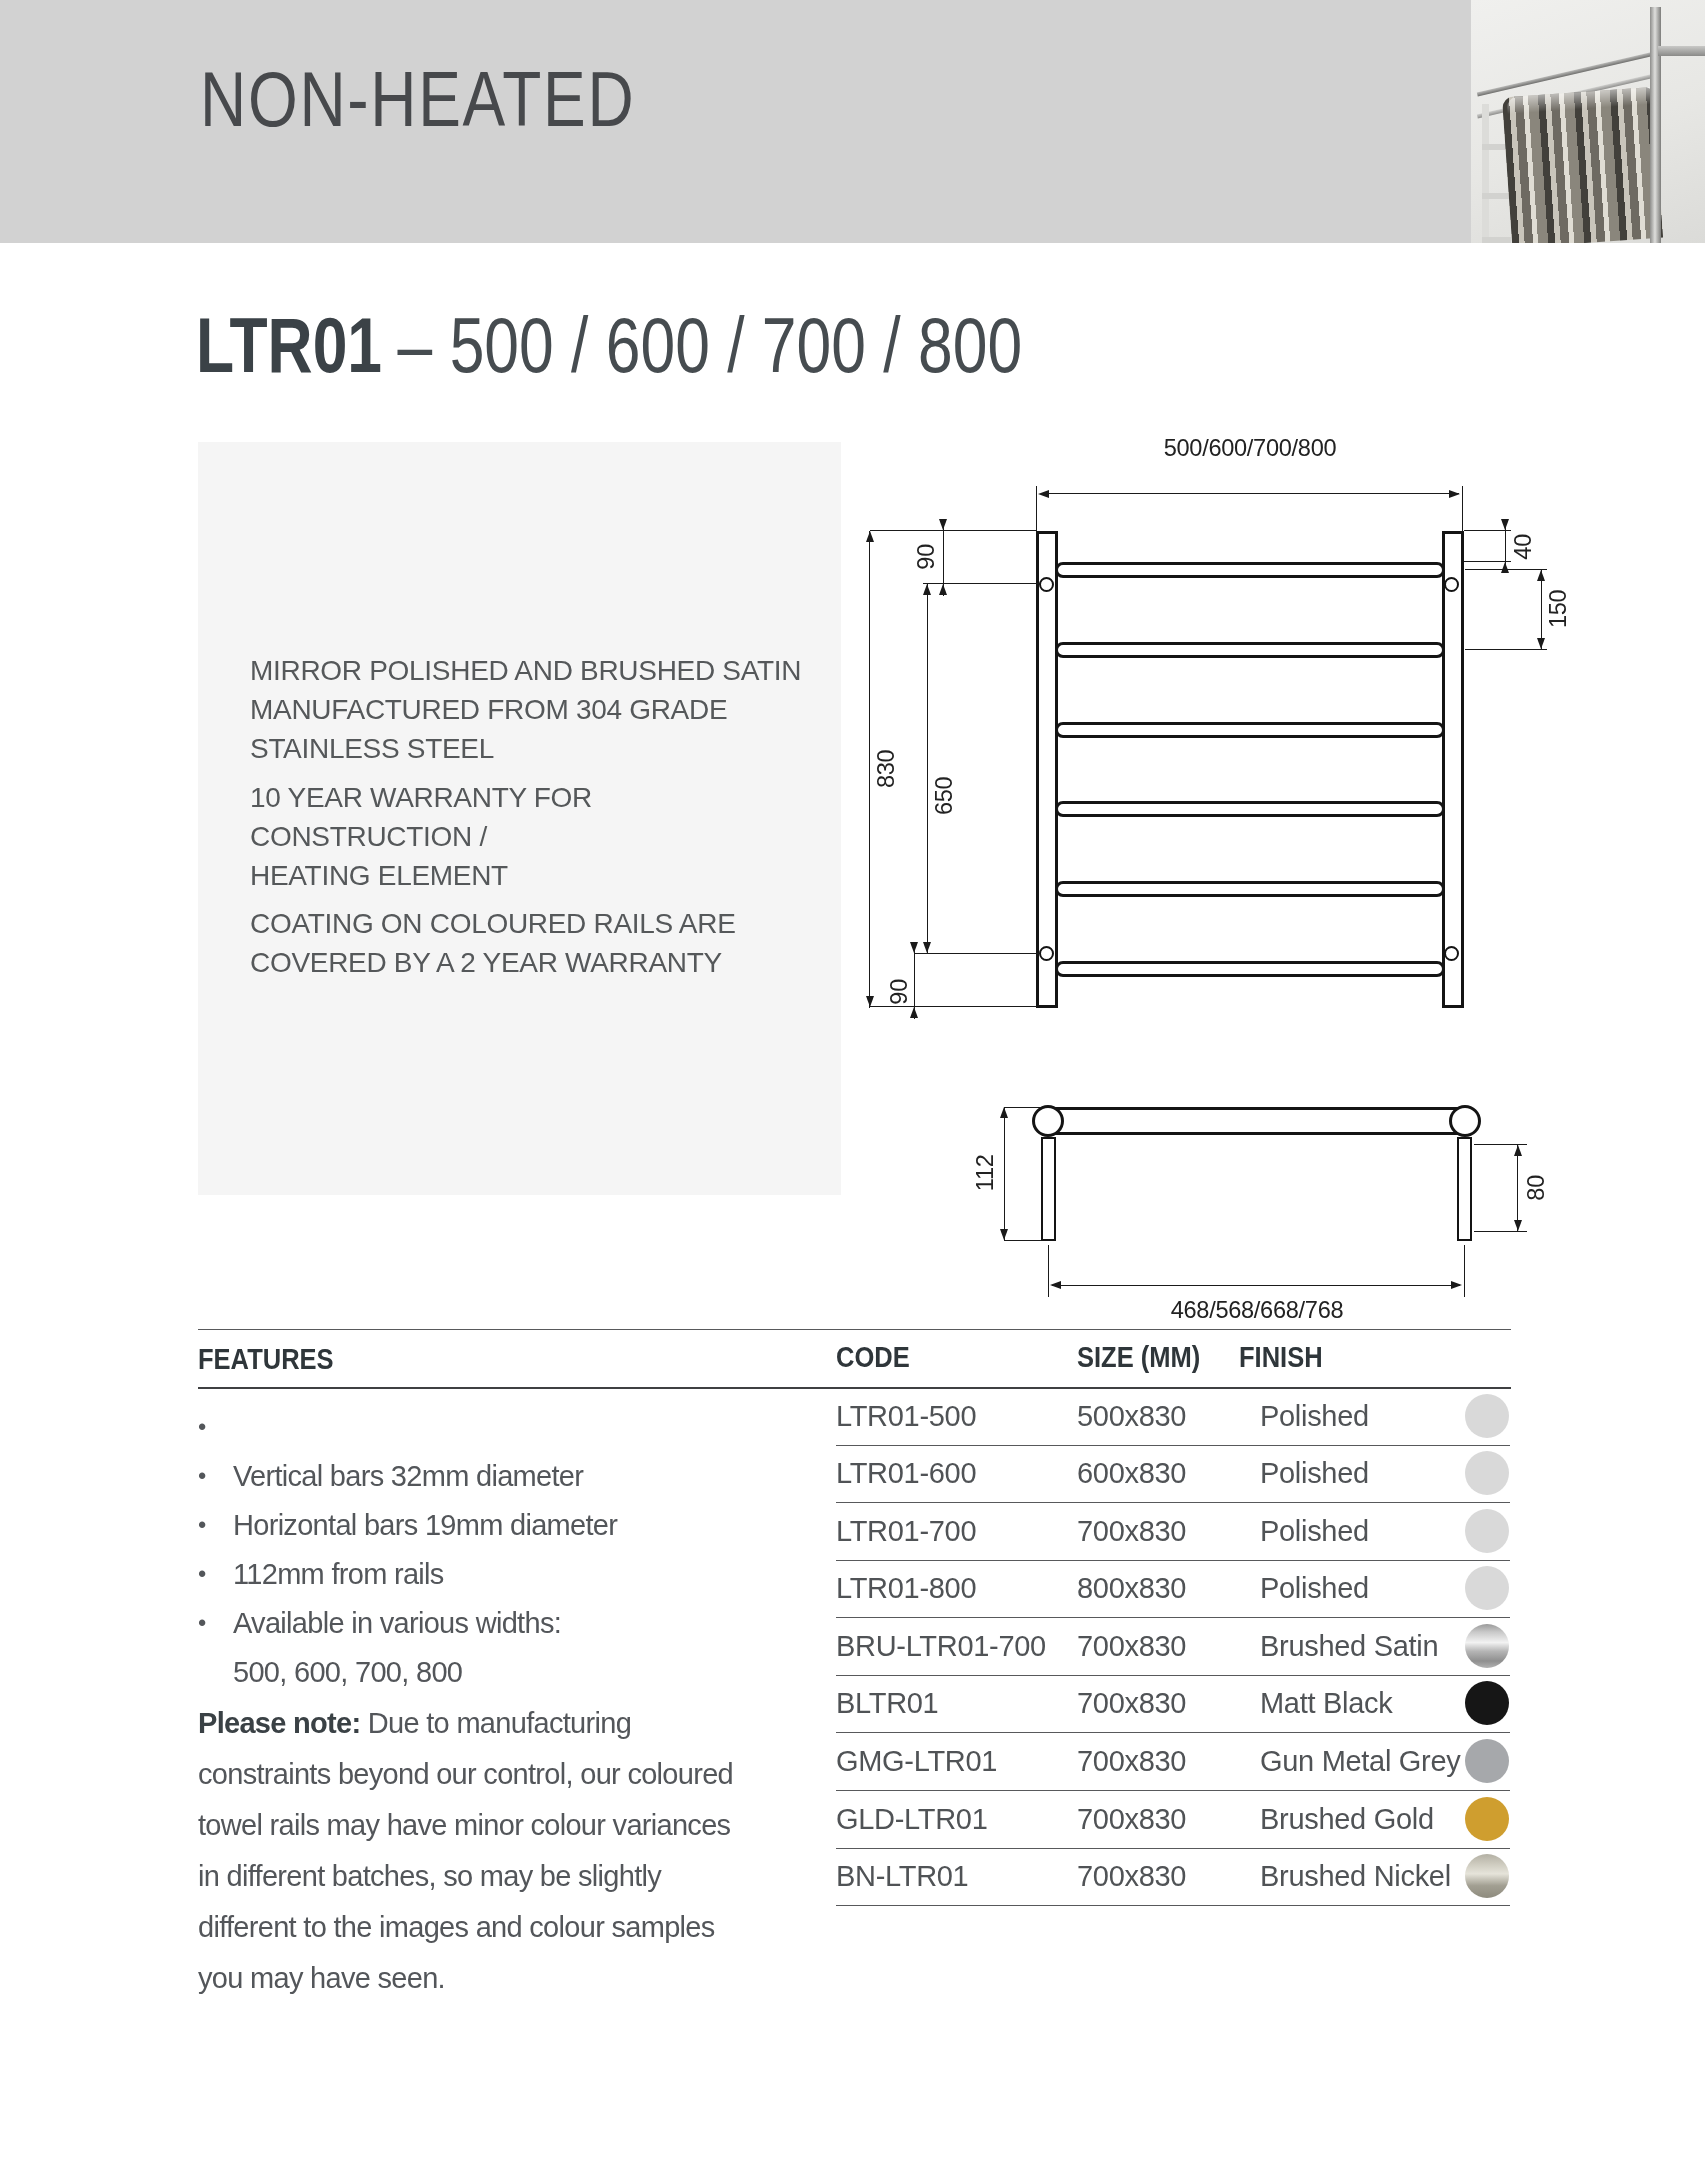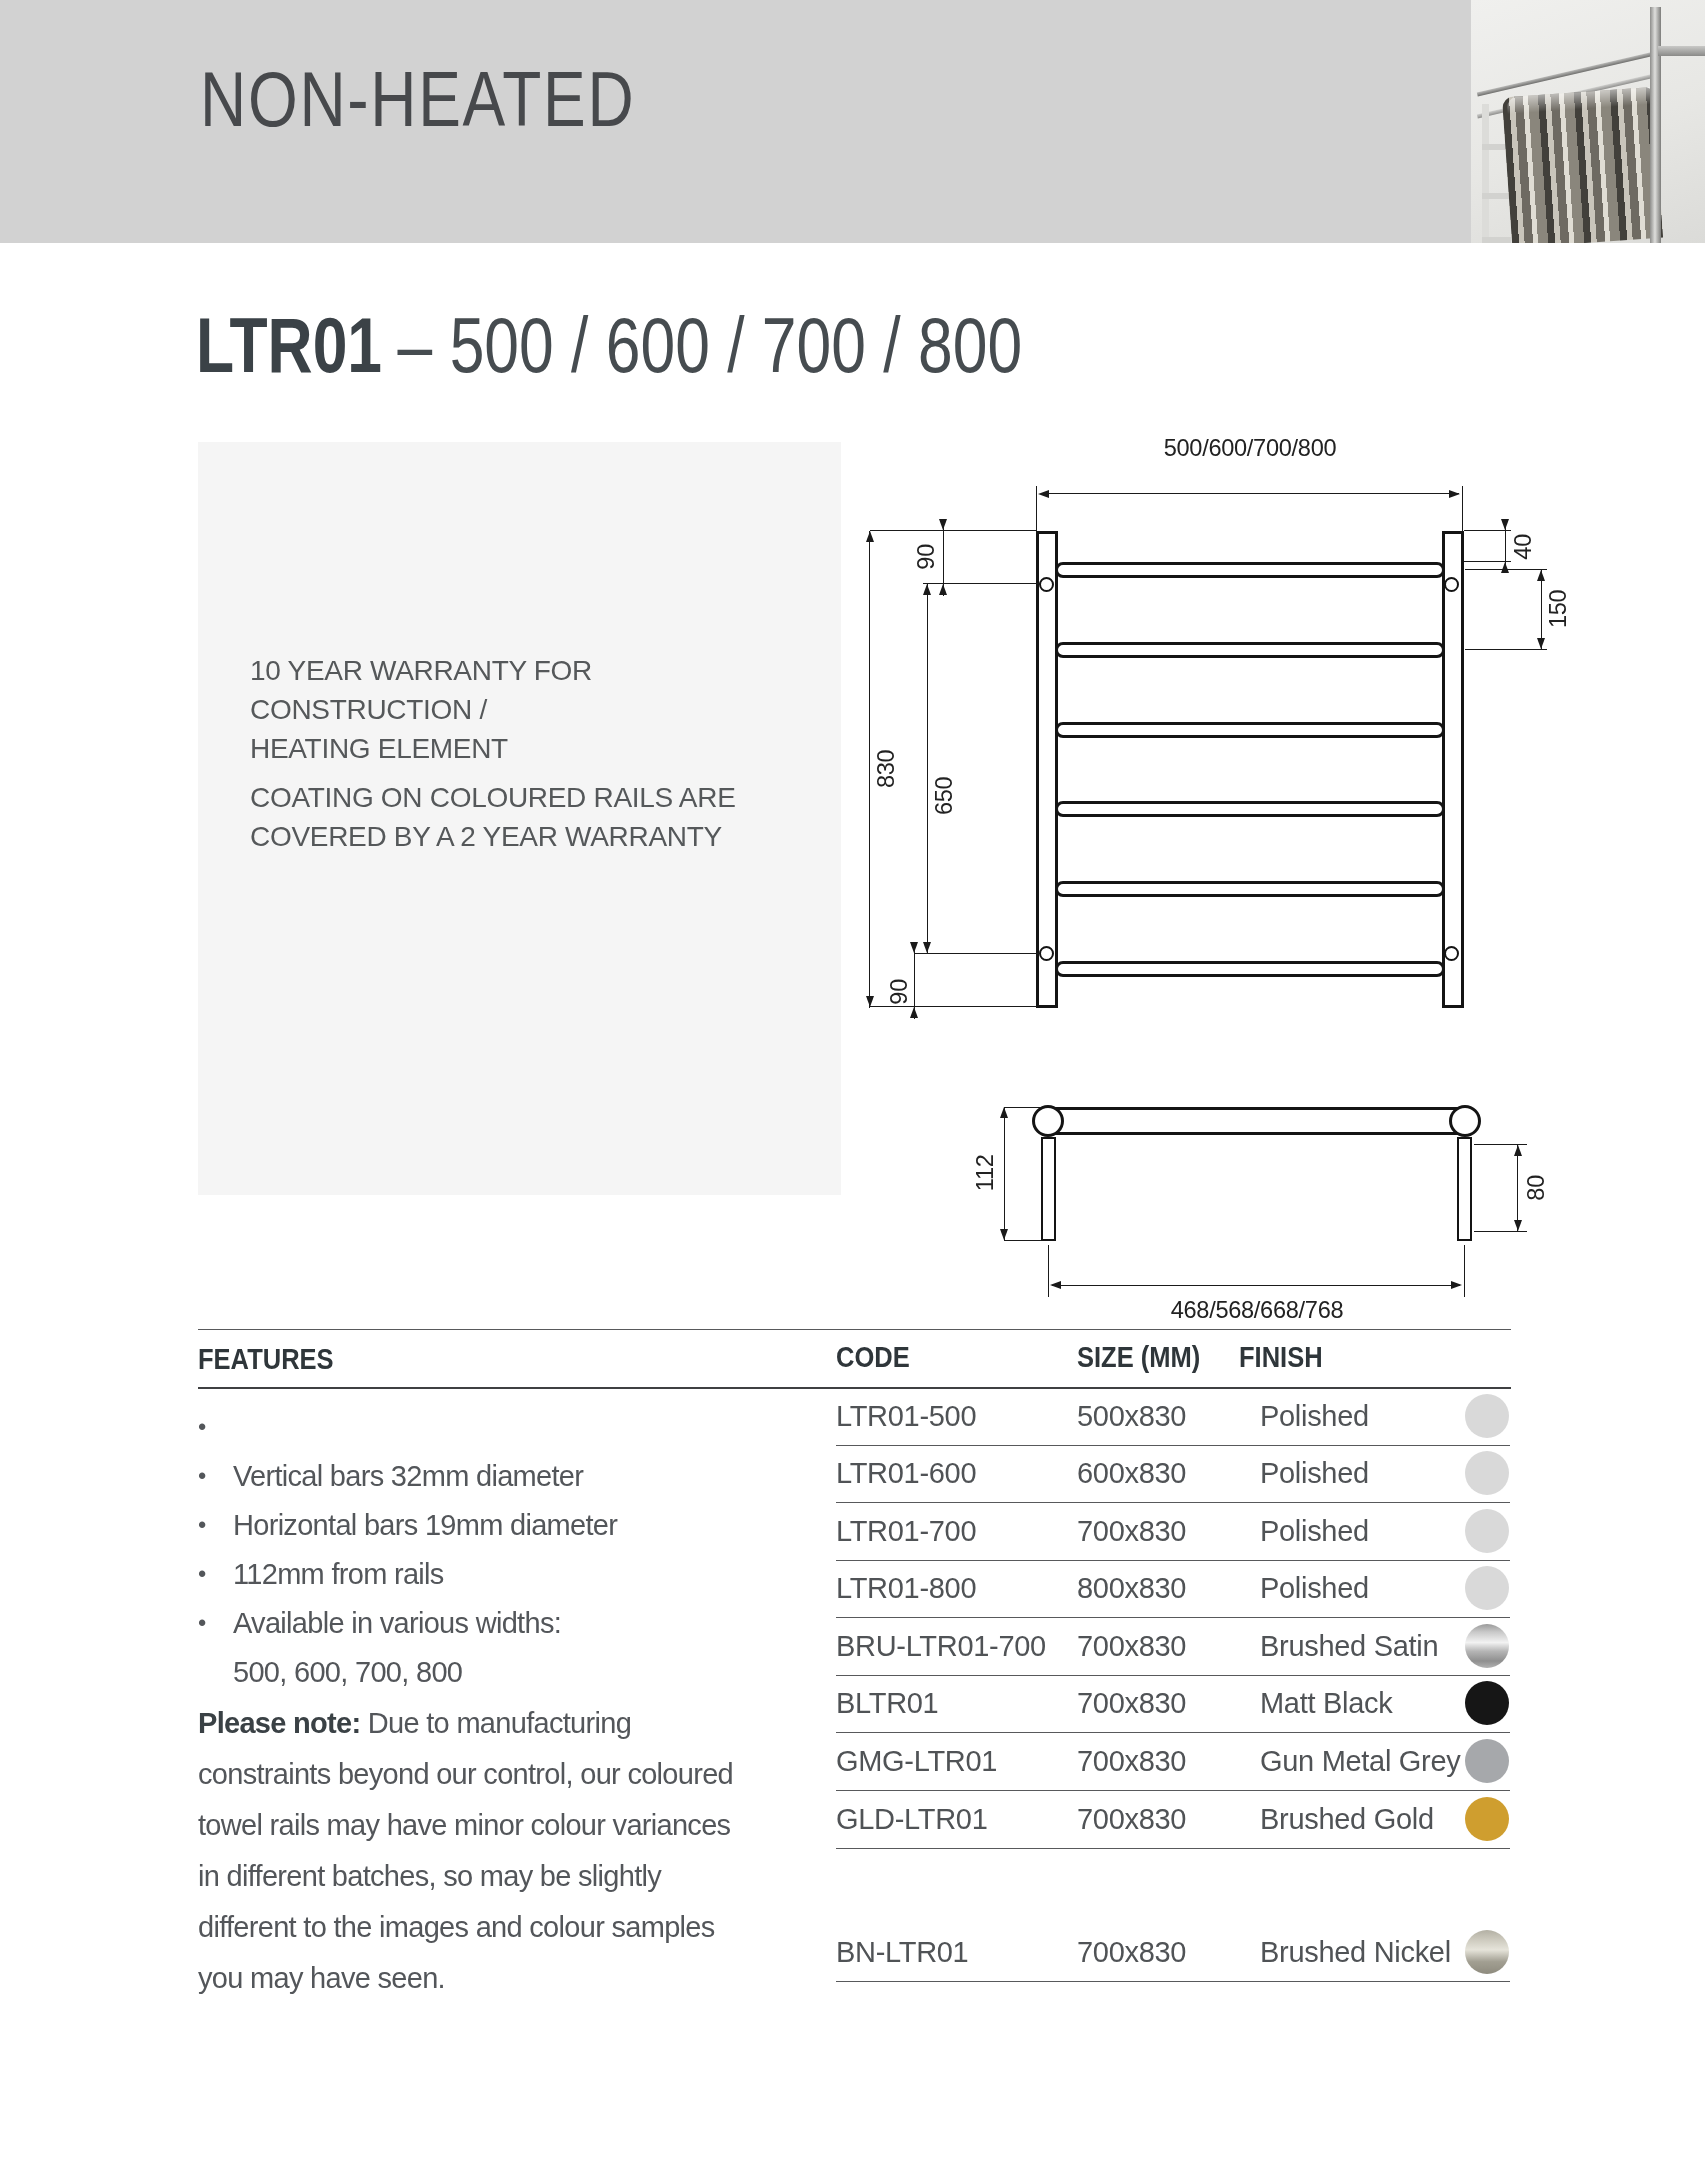--- a/index.html
+++ b/index.html
@@ -115,20 +115,23 @@
     <div class="ph-post abs"></div>
     <div class="ph-arm abs"></div>
   </div>
 
   <div id="product-title" class="abs">
     <span class="model">LTR01</span><span class="variants">– 500 / 600 / 700 / 800</span>
   </div>
 
   <div id="info-box" class="abs"></div>
   <div id="info-text" class="abs">
+    <p>MIRROR POLISHED AND BRUSHED SATIN
+MANUFACTURED FROM 304 GRADE
+STAINLESS STEEL</p>
     <p>10 YEAR WARRANTY FOR CONSTRUCTION /
 HEATING ELEMENT</p>
     <p>COATING ON COLOURED RAILS ARE
 COVERED BY A 2 YEAR WARRANTY</p>
   </div>
 
   <div class="post" style="left:1036px;top:531px;width:22px;height:477px;"></div>
   <div class="post" style="left:1442px;top:531px;width:22px;height:477px;"></div>
 
   <div class="bar" style="top:562px;"></div>
@@ -295,21 +298,21 @@
     <span class="c-size">700x830</span>
     <span class="c-finish">Gun Metal Grey</span>
     <span class="swatch" data-swatch="gun-metal-grey"></span>
   </div>
   <div class="trow" style="top:1791px;">
     <span class="c-code">GLD-LTR01</span>
     <span class="c-size">700x830</span>
     <span class="c-finish">Brushed Gold</span>
     <span class="swatch" data-swatch="brushed-gold"></span>
   </div>
-  <div class="trow" style="top:1924px;">
+  <div class="trow" style="top:1848px;">
     <span class="c-code">BN-LTR01</span>
     <span class="c-size">700x830</span>
     <span class="c-finish">Brushed Nickel</span>
     <span class="swatch" data-swatch="brushed-nickel"></span>
   </div>
 
 </div>
 
 
 </body></html>

